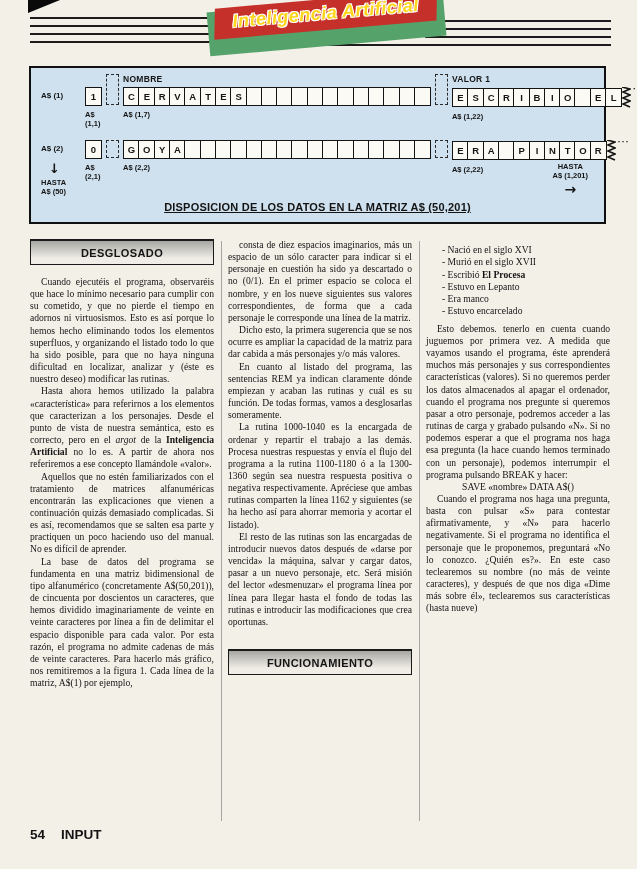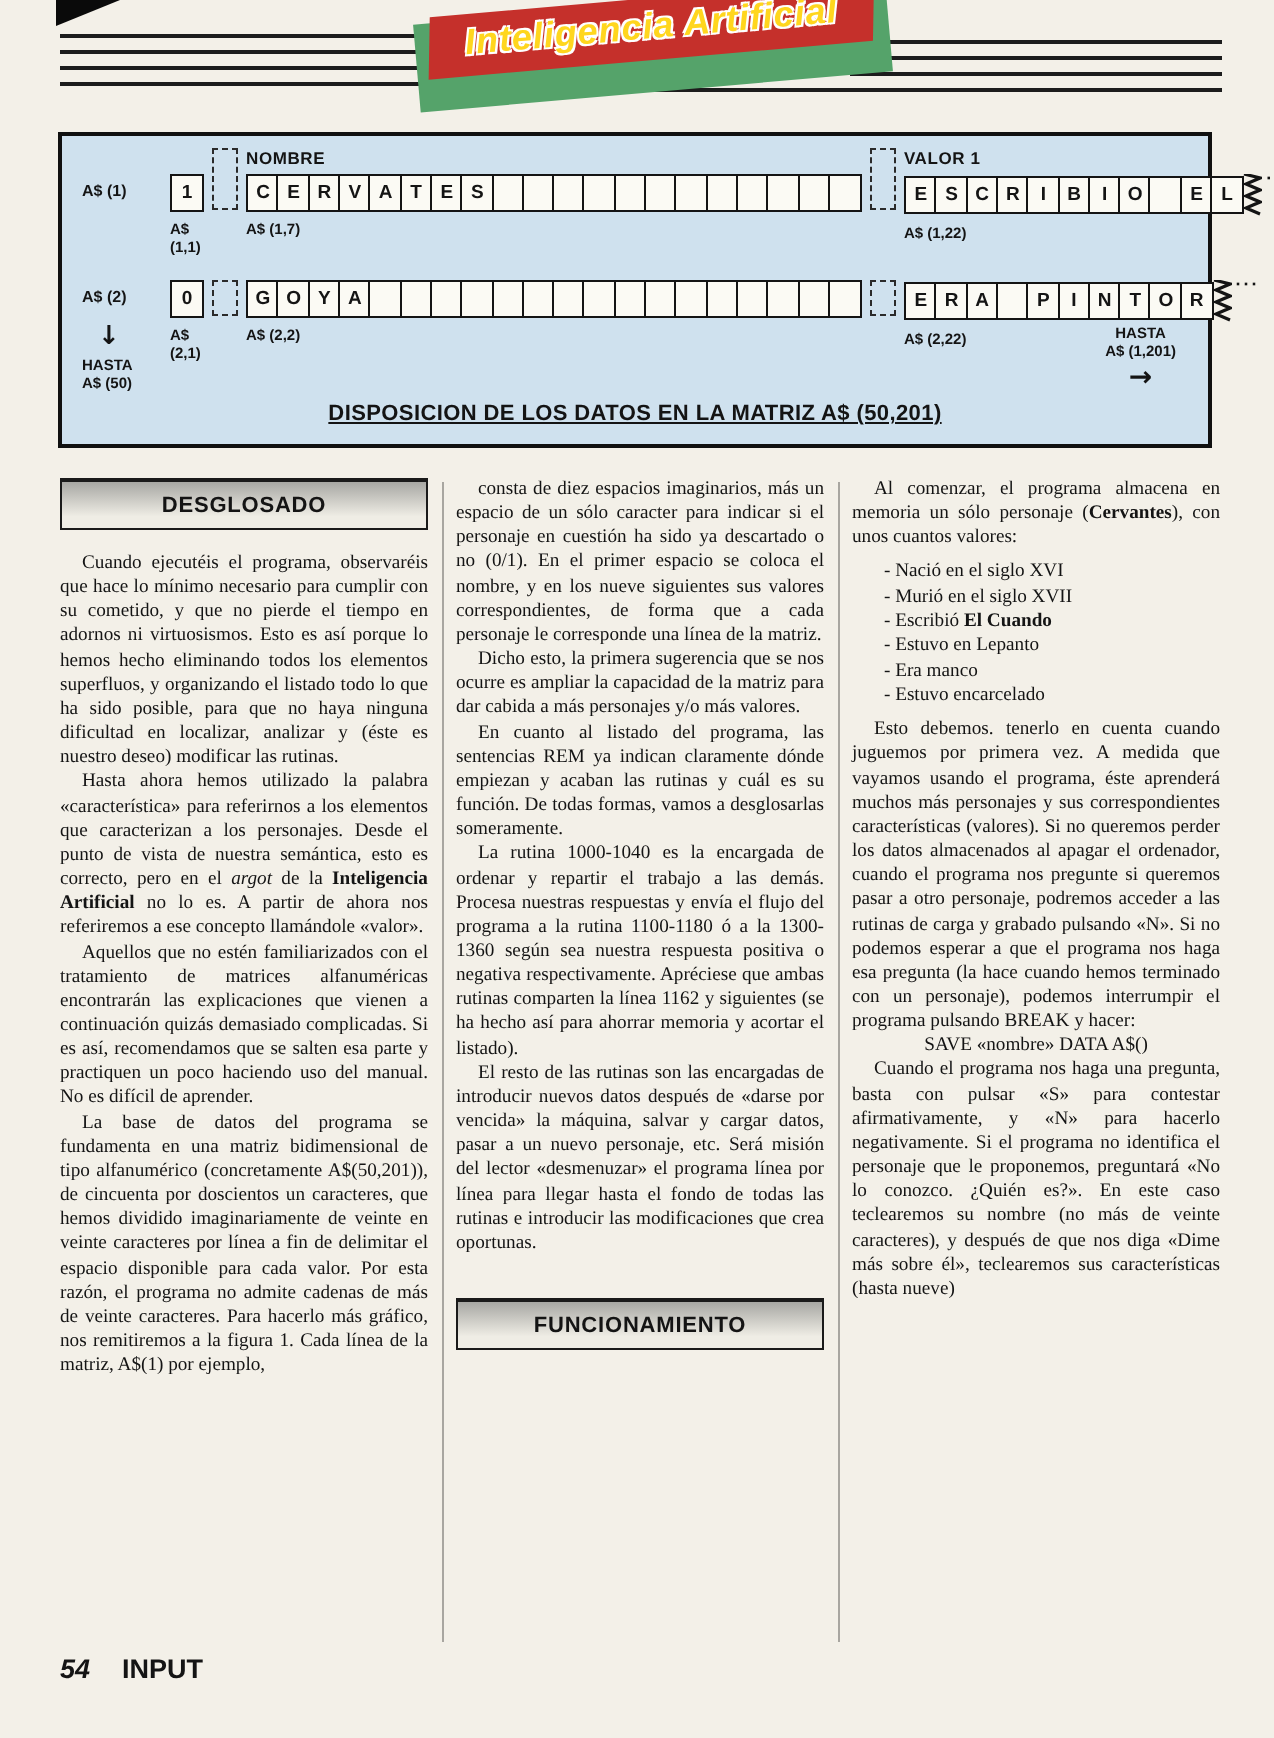--- a/index.html
+++ b/index.html
@@ -58,21 +58,21 @@
           background:linear-gradient(#a7a7a3,#efede5 75%);
           text-align:center;font:bold 11px "Liberation Sans",sans-serif;letter-spacing:.4px;
           padding:6px 0 5px 0;margin:0 0 11px 0;}
   .secbox.mid{margin-top:21px;}
   .vlist{margin:5px 0 5px 16px;}
   .vlist div{font-size:9.6px;line-height:12.3px;}
   .save-line{text-indent:0 !important;text-align:center !important;}
 
   
   .footer{position:absolute;left:30px;top:827px;font:bold 13.5px "Liberation Sans",sans-serif;}
-  .footer .pnum{margin-right:16px;font-style:italic;}
+  .footer .pnum{margin-right:16px;}
 </style>
 </head>
 <body>
 
 <div class="page">
 
   <div class="corner"></div>
 
   <div class="rule" style="left:30px;top:17px;width:182px;"></div>
   <div class="rule" style="left:30px;top:25px;width:182px;"></div>
@@ -250,25 +250,24 @@
       <p>La rutina 1000-1040 es la encargada de ordenar y repartir el trabajo a las demás. Procesa nuestras respuestas y envía el flujo del programa a la rutina 1100-1180 ó a la 1300-1360 según sea nuestra respuesta positiva o negativa respectivamente. Apréciese que ambas rutinas comparten la línea 1162 y siguientes (se ha hecho así para ahorrar memoria y acortar el listado).</p>
       <p>El resto de las rutinas son las encargadas de introducir nuevos datos después de «darse por vencida» la máquina, salvar y cargar datos, pasar a un nuevo personaje, etc. Será misión del lector «desmenuzar» el programa línea por línea para llegar hasta el fondo de todas las rutinas e introducir las modificaciones que crea oportunas.</p>
       <div class="secbox mid">
         <span>FUNCIONAMIENTO</span>
       </div>
     </div>
 
     <div class="colrule"></div>
 
     <div class="col">
-      <p>Al comenzar, el programa almacena en memoria un sólo personaje (<b>Cervantes</b>), con unos cuantos valores:</p>
       <div class="vlist">
         <div>- Nació en el siglo XVI</div>
         <div>- Murió en el siglo XVII</div>
-        <div>- Escribió <b>El Cuando</b></div>
+        <div>- Escribió <b>El Procesa</b></div>
         <div>- Estuvo en Lepanto</div>
         <div>- Era manco</div>
         <div>- Estuvo encarcelado</div>
       </div>
       <p>Esto debemos. tenerlo en cuenta cuando juguemos por primera vez. A medida que vayamos usando el programa, éste aprenderá muchos más personajes y sus correspondientes características (valores). Si no queremos perder los datos almacenados al apagar el ordenador, cuando el programa nos pregunte si queremos pasar a otro personaje, podremos acceder a las rutinas de carga y grabado pulsando «N». Si no podemos esperar a que el programa nos haga esa pregunta (la hace cuando hemos terminado con un personaje), podemos interrumpir el programa pulsando BREAK y hacer:</p>
       <p class="save-line">SAVE «nombre» DATA A$()</p>
       <p>Cuando el programa nos haga una pregunta, basta con pulsar «S» para contestar afirmativamente, y «N» para hacerlo negativamente. Si el programa no identifica el personaje que le proponemos, preguntará «No lo conozco. ¿Quién es?». En este caso teclearemos su nombre (no más de veinte caracteres), y después de que nos diga «Dime más sobre él», teclearemos sus características (hasta nueve)</p>
     </div>
   </div>
 

